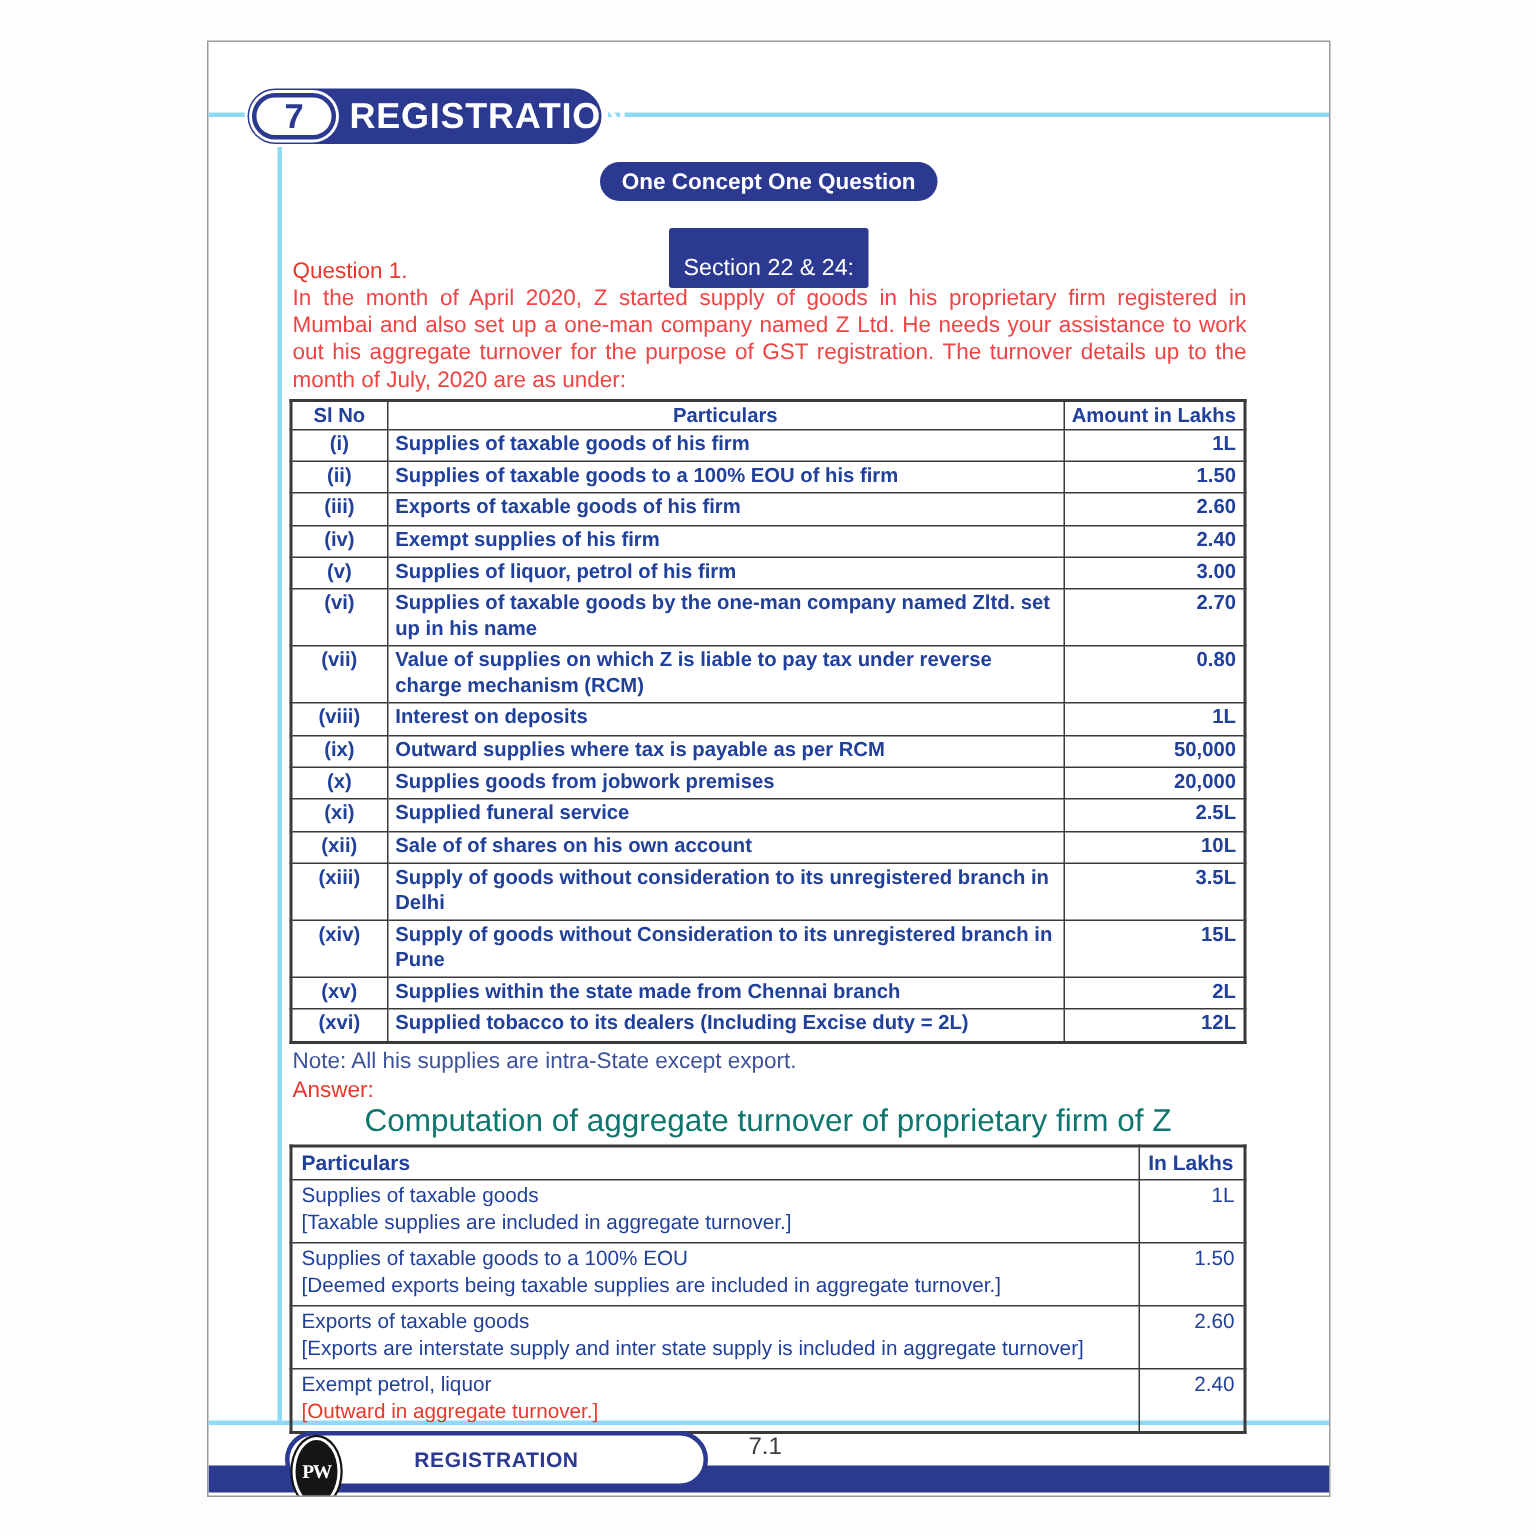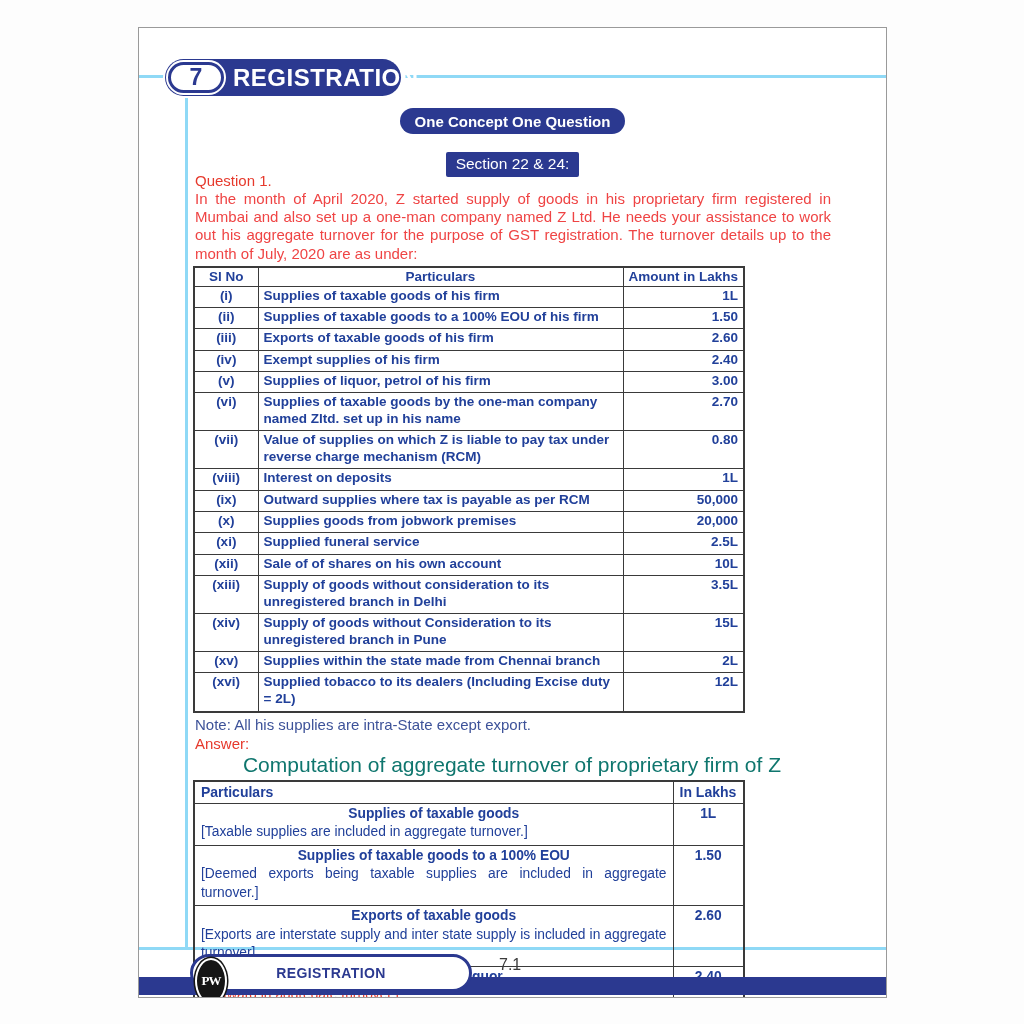--- a/index.html
+++ b/index.html
@@ -24,45 +24,45 @@
                  background:#ffffff; border:3px solid #2b3990; border-radius:16px;
                  box-shadow:0 0 0 2px #ffffff; display:flex; align-items:center; justify-content:center;
                  color:#2b3990; font-weight:bold; font-size:23px; }
   .chapter-title { margin-left:68px; color:#ffffff; font-weight:bold; font-size:24px; letter-spacing:0.5px; }
 
   
   .pill-badge { position:absolute; left:0; right:0; top:80px; margin:0 auto; width:fit-content;
                 background:#2b3990; color:#fff; font-weight:bold; font-size:15px;
                 padding:5px 15px 4px; border-radius:13px; z-index:2; }
   .section-badge { position:absolute; left:0; right:0; top:124px; margin:0 auto; width:fit-content;
-                   background:#2b3990; color:#fff; font-size:15.5px; padding:3px 10px 4px;
+                   background:#2b3990; color:#fff; font-size:15.5px; padding:18px 10px 4px;
                    border-radius:2px; z-index:2; }
 
   
   .content { position:absolute; left:54px; top:144px; width:638px; }
   .q-label { color:#e6392c; font-size:15px; margin-left:2px; }
   .q-text  { color:#ef4444; font-size:15px; line-height:18.2px; text-align:justify; margin:1px 0 3px 2px; }
 
-  table { border-collapse:collapse; width:552px; table-layout:fixed; }
+  table { border-collapse:collapse; width:638px; table-layout:fixed; }
   th, td { border:1.6px solid #3a3a3a; vertical-align:top; color:#21409a; }
   .t1 { border:2.4px solid #3a3a3a; }
   .t1 th { font-size:13.5px; font-weight:bold; padding:1px 4px 2px; }
   .t1 td { font-size:13.5px; font-weight:bold; line-height:16.8px; padding:1px 5px 2.5px; }
   .col-sl { width:64px; } .col-amt1 { width:121px; }
   .td-sl { text-align:center; } .td-amt { text-align:right; }
 
   .note-line { color:#3d5299; font-size:15px; margin:3px 0 2px 2px; }
   .ans-label { color:#e6392c; font-size:15px; margin:2px 0 0 2px; }
   .comp-title { color:#0f766e; font-size:21px; text-align:center; margin:1px 0 3px; }
 
   .t2 { border:2.4px solid #3a3a3a; }
   .t2 th { font-size:14px; font-weight:bold; padding:2px 6px 3px; text-align:left; }
   .t2 td { font-size:13.8px; line-height:18.5px; padding:1px 6px 3px; }
   .col-amt2 { width:71px; }
-  .row-title { font-weight:bold;text-align:center; }
+  .row-title { font-weight:normal; }
   .row-note { text-align:justify; }
   .red-note { color:#e6392c; }
 
   
   .footer-bar { position:absolute; left:0; top:949px; width:100%; height:18px; background:#2b3990; }
   .footer-pill { position:absolute; left:51px; top:926px; width:282px; height:38px;
                  background:#ffffff; border:3px solid #2b3990; border-radius:20px;
                  display:flex; align-items:center; justify-content:center; z-index:4; }
   .logo-circle { position:absolute; left:2px; top:1px; width:32px; height:46px;
                  background:#151515; border-radius:50%; border:2px solid #ffffff;

